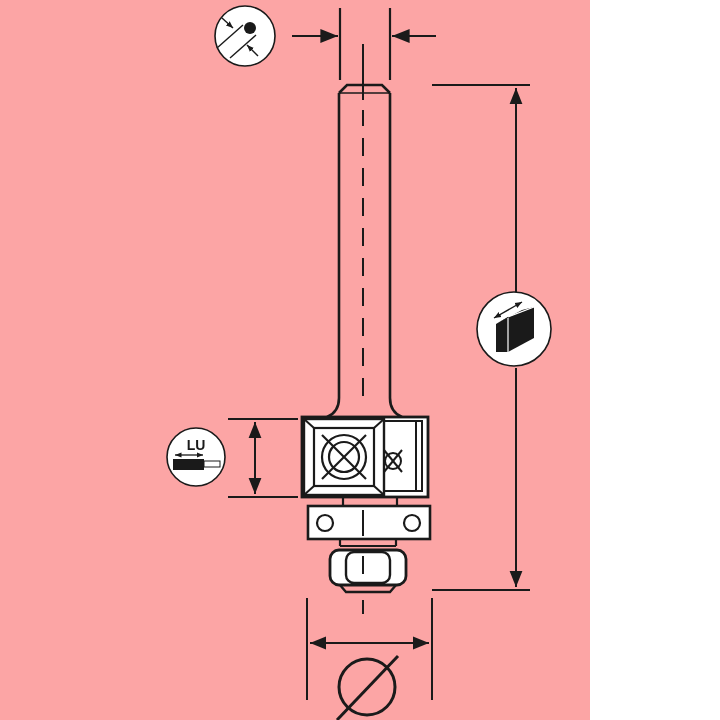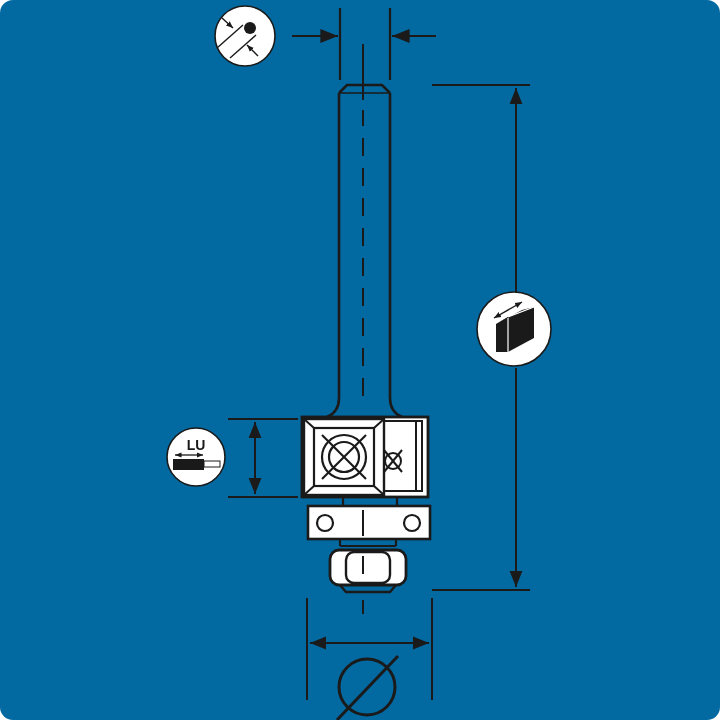--- a/index.html
+++ b/index.html
@@ -1,16 +1,16 @@
 <!DOCTYPE html>
 <html><head>
   <meta charset="utf-8">
   <style>
     html, body { margin: 0; padding: 0; background: #ffffff; }
-    .canvas { position: relative; width: 720px; height: 720px; background: #0369a1; overflow: hidden; border-radius: 13px; }
+    .canvas { position: relative; width: 590px; height: 720px; background: #fca5a5; overflow: hidden; }
     svg { position: absolute; left: 0; top: 0; }
     .lu-label { font-family: "Liberation Sans", sans-serif; font-weight: bold; font-size: 14px; fill: #1a1a1a; }
   </style>
 </head>
 <body>
 
 <div class="canvas">
 <svg width="720" height="720" viewBox="0 0 720 720" xmlns="http://www.w3.org/2000/svg">
   <defs>
     <marker id="arr" viewBox="0 0 10 10" refX="10" refY="5" markerWidth="8" markerHeight="8" orient="auto-start-reverse">

